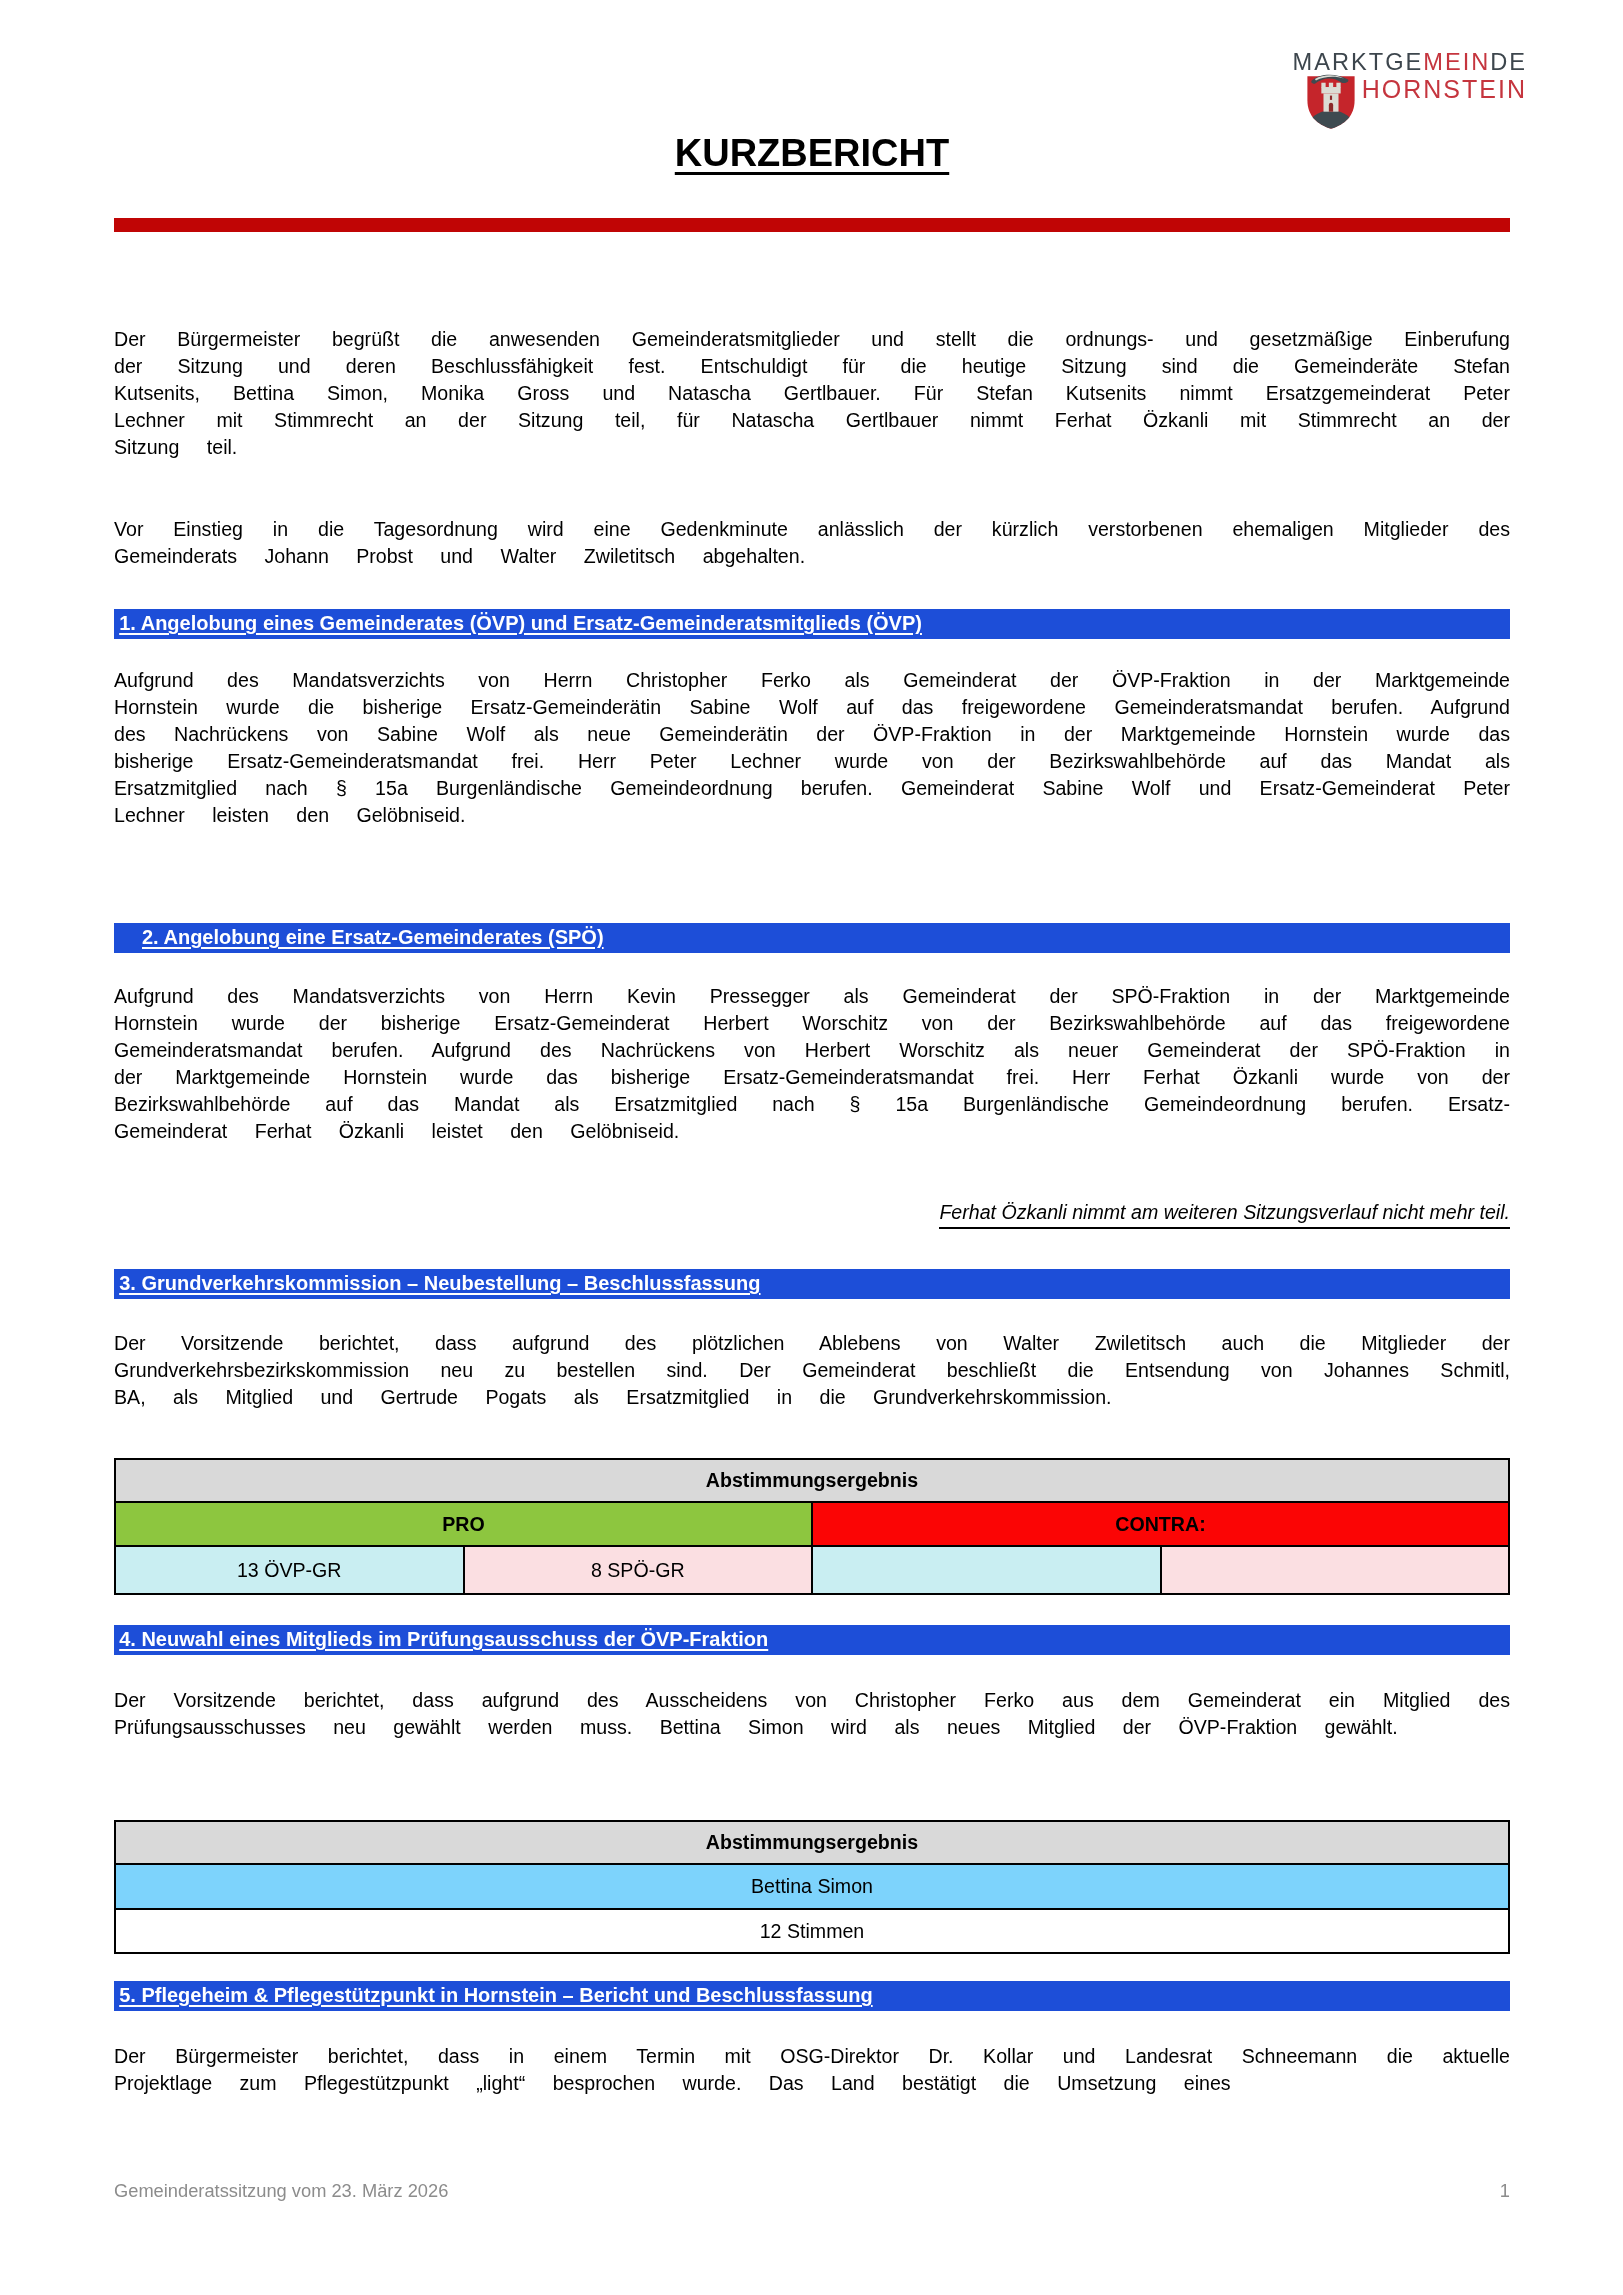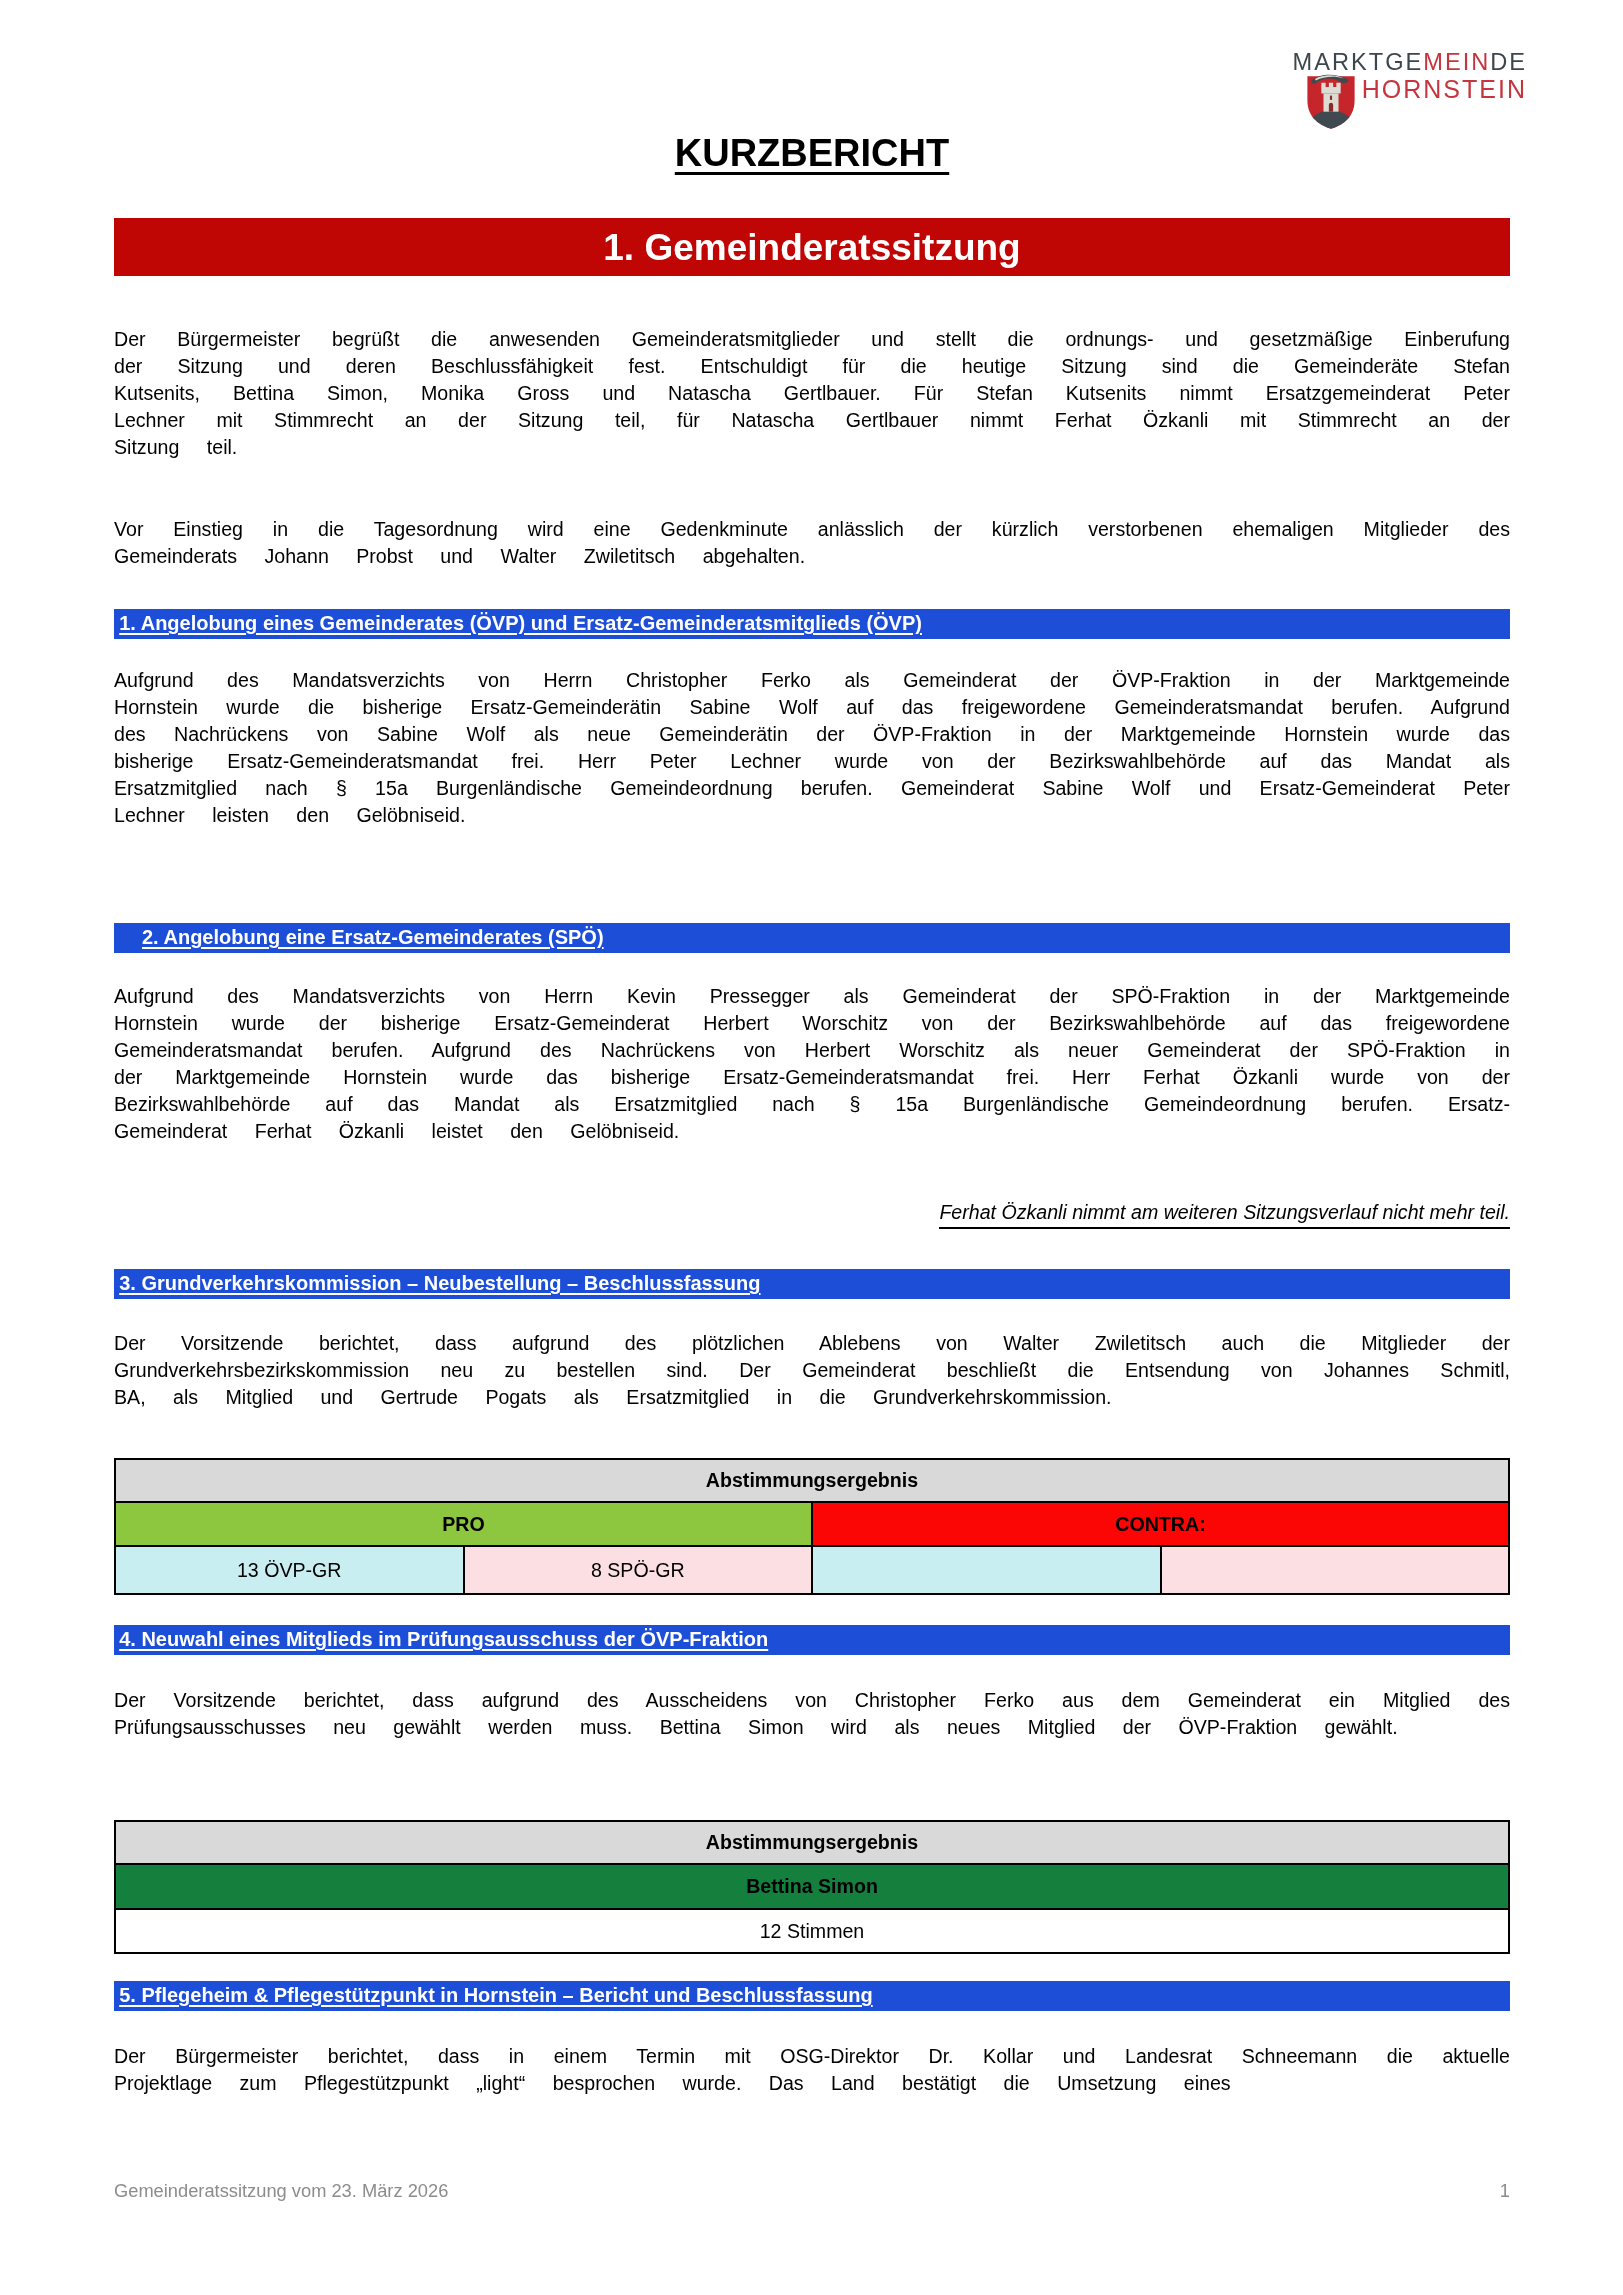--- a/index.html
+++ b/index.html
@@ -55,21 +55,21 @@
   table.vote{border-collapse:collapse;table-layout:fixed;width:1396px;}
   table.vote td{border:2px solid #000;text-align:center;vertical-align:middle;
     font-size:19.6px;padding:0;}
   .t1{top:1458px;}
   .t2{top:1820px;}
   .th-gray{background:#D9D9D9;font-weight:bold;font-size:20px;height:41px;}
   .cell-pro{background:#8DC63F;font-weight:bold;font-size:20px;height:42px;}
   .cell-contra{background:#FB0505;font-weight:bold;font-size:20px;height:42px;}
   .cell-cyan{background:#C9EEF2;height:46px;}
   .cell-pink{background:#FBDFE2;height:46px;}
-  .cell-green{background:#15803d;font-weight:bold;font-size:20px;height:43px;}
+  .cell-green{background:#7dd3fc;font-weight:normal;font-size:20px;height:43px;}
   .cell-white{background:#fff;height:42px;}
 
   
   .footer{top:2180px;display:flex;justify-content:space-between;
     color:#8C8C8C;font-size:18.3px;}
 </style>
 </head>
 <body>
 
 <div>
@@ -97,21 +97,20 @@
         <path d="M14,16 C30,2 60,2 82,14 C84,18 78,22 70,20 C54,8 34,10 20,22 C14,22 12,19 14,16 Z" fill="#3E4A50"></path>
         <path d="M20,13 C36,4 58,4 74,12 C58,7 36,8 22,16 Z" fill="#DCDCD4"></path>
       </svg>
       <div class="logo-line2">HORNSTEIN</div>
     </div>
   </div>
 
   <div class="abs doc-title">KURZBERICHT</div>
 
   <div class="abs banner">
-    <div class="banner-title">1. Gemeinderatssitzung</div>
   </div>
 
   <div class="abs para p1">Der Bürgermeister begrüßt die anwesenden Gemeinderatsmitglieder und stellt die ordnungs- und gesetzmäßige Einberufung der Sitzung und deren Beschlussfähigkeit fest. Entschuldigt für die heutige Sitzung sind die Gemeinderäte Stefan Kutsenits, Bettina Simon, Monika Gross und Natascha Gertlbauer. Für Stefan Kutsenits nimmt Ersatzgemeinderat Peter Lechner mit Stimmrecht an der Sitzung teil, für Natascha Gertlbauer nimmt Ferhat Özkanli mit Stimmrecht an der Sitzung teil.</div>
   <div class="abs para p2">Vor Einstieg in die Tagesordnung wird eine Gedenkminute anlässlich der kürzlich verstorbenen ehemaligen Mitglieder des Gemeinderats Johann Probst und Walter Zwiletitsch abgehalten.</div>
 
   <div class="abs sec-bar bar1"><span>1. Angelobung eines Gemeinderates (ÖVP) und Ersatz-Gemeinderatsmitglieds (ÖVP)</span></div>
   <div class="abs para s1-body">Aufgrund des Mandatsverzichts von Herrn Christopher Ferko als Gemeinderat der ÖVP-Fraktion in der Marktgemeinde Hornstein wurde die bisherige Ersatz-Gemeinderätin Sabine Wolf auf das freigewordene Gemeinderatsmandat berufen. Aufgrund des Nachrückens von Sabine Wolf als neue Gemeinderätin der ÖVP-Fraktion in der Marktgemeinde Hornstein wurde das bisherige Ersatz-Gemeinderatsmandat frei. Herr Peter Lechner wurde von der Bezirkswahlbehörde auf das Mandat als Ersatzmitglied nach § 15a Burgenländische Gemeindeordnung berufen. Gemeinderat Sabine Wolf und Ersatz-Gemeinderat Peter Lechner leisten den Gelöbniseid.</div>
 
   <div class="abs sec-bar bar2"><span>2. Angelobung eine Ersatz-Gemeinderates (SPÖ)</span></div>
   <div class="abs para s2-body">Aufgrund des Mandatsverzichts von Herrn Kevin Pressegger als Gemeinderat der SPÖ-Fraktion in der Marktgemeinde Hornstein wurde der bisherige Ersatz-Gemeinderat Herbert Worschitz von der Bezirkswahlbehörde auf das freigewordene Gemeinderatsmandat berufen. Aufgrund des Nachrückens von Herbert Worschitz als neuer Gemeinderat der SPÖ-Fraktion in der Marktgemeinde Hornstein wurde das bisherige Ersatz-Gemeinderatsmandat frei. Herr Ferhat Özkanli wurde von der Bezirkswahlbehörde auf das Mandat als Ersatzmitglied nach § 15a Burgenländische Gemeindeordnung berufen. Ersatz-Gemeinderat Ferhat Özkanli leistet den Gelöbniseid.</div>

